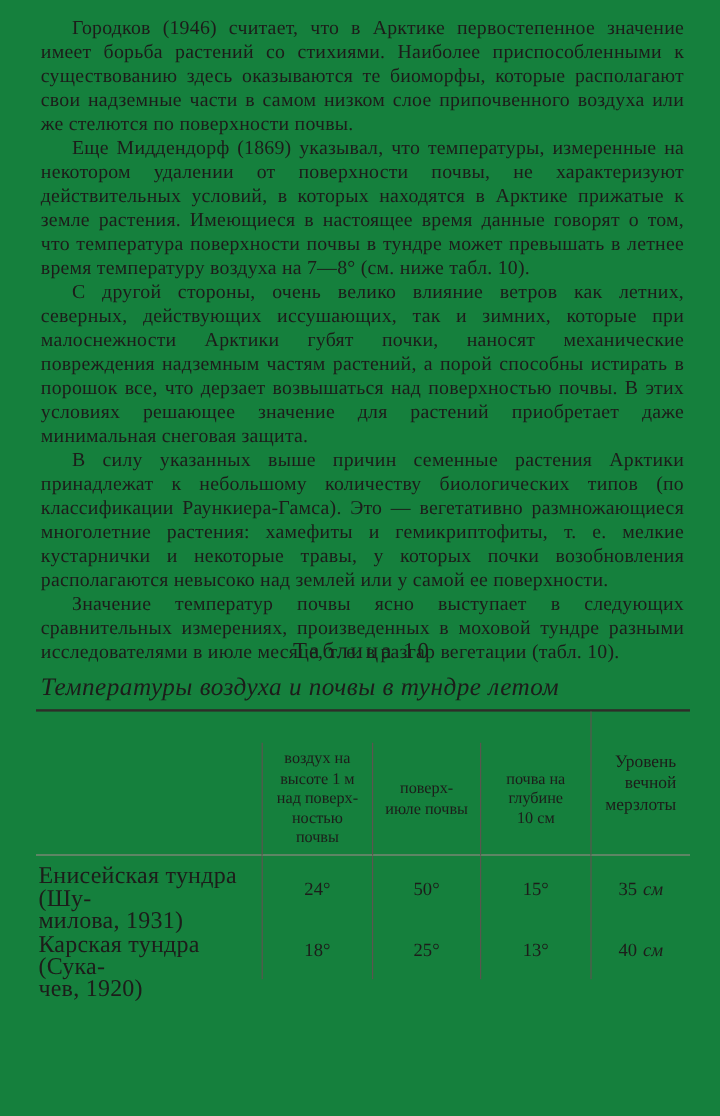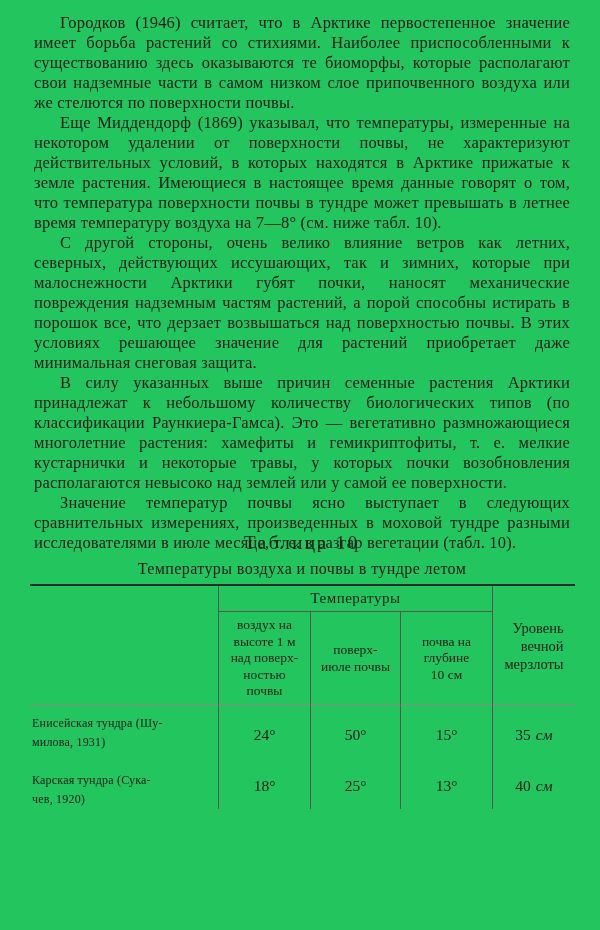--- a/index.html
+++ b/index.html
@@ -1,20 +1,20 @@
 <!DOCTYPE html>
 <html><head>
 <meta charset="utf-8">
 <style>
   html,body { margin:0; padding:0; background:#d8d6d2; }
   .page {
     position:relative;
     width:600px; height:930px;
     margin:0 auto;
-    background:#22c55e;
+    background:#15803d;
     font-family:"Liberation Serif","DejaVu Serif",serif;
     color:#1d1c1a;
     box-sizing:border-box;
     padding:13px 30px 0 34px;
     overflow:hidden;
   }
   .par {
     margin:0;
     text-align:justify;
     font-size:16.5px;
@@ -23,22 +23,23 @@
     text-indent:26px;
   }
   .table-label {
     text-align:center;
     margin-top:-20px;
     font-size:19px;
     letter-spacing:2.5px;
     line-height:20px;
   }
   .caption {
-    text-align:center;
-    font-size:16px;
+    text-align:left;
+    font-style:italic;
+    font-size:21px;
     letter-spacing:0.4px;
     margin:7px 0 6px 0;
   }
   
   .ttable {
     display:grid;
     grid-template-columns:188px 92px 90px 92px 83px;
     grid-template-rows:26px 94px 57px 46px;
     width:545px;
     margin-left:-4px;
@@ -66,21 +67,21 @@
   .level-hdr {
     grid-column:5; grid-row:1/3;
     display:flex; align-items:center; justify-content:center;
     text-align:right;
     white-space:pre-line;
     font-size:14.5px; line-height:18px;
   }
   .rlabel {
     grid-column:1;
     white-space:pre-line;
-    font-size:12px; line-height:18.5px;
+    font-size:20px; line-height:18.5px;
     padding:8px 2px 0 2px;
     letter-spacing:0.2px;
   }
   .val {
     display:flex; align-items:center; justify-content:center;
     font-size:15.5px;
   }
   .unit { font-style:italic; margin-left:5px; }
   .r1 { grid-row:3; }
   .r2 { grid-row:4; }
@@ -96,21 +97,20 @@
   <p class="par">С другой стороны, очень велико влияние ветров как летних, северных, действующих иссушающих, так и зимних, которые при малоснежности Арктики губят почки, наносят механические повреждения надземным частям растений, а порой способны истирать в порошок все, что дерзает возвышаться над поверхностью почвы. В этих условиях решающее значение для растений приобретает даже минимальная снеговая защита.</p>
   <p class="par">В силу указанных выше причин семенные растения Арктики принадлежат к небольшому количеству биологических типов (по классификации Раункиера-Гамса). Это — вегетативно размножающиеся многолетние растения: хамефиты и гемикриптофиты, т. е. мелкие кустарнички и некоторые травы, у которых почки возобновления располагаются невысоко над землей или у самой ее поверхности.</p>
   <p class="par">Значение температур почвы ясно выступает в следующих сравнительных измерениях, произведенных в моховой тундре разными исследователями в июле месяце, т. е. в разгар вегетации (табл. 10).</p>
 
   <div class="table-label">Таблица 10</div>
   <div class="caption">Температуры воздуха и почвы в тундре летом</div>
 
   <div class="ttable">
     <div class="cell corner hsep"></div>
 
-    <div class="cell group-hdr">Температуры</div>
 
     <div class="cell colhdr bl hsep" style="grid-column:2;">воздух на
 высоте 1 м
 над поверх-
 ностью
 почвы</div>
     <div class="cell colhdr bl hsep" style="grid-column:3;">поверх-
 июле почвы</div>
     <div class="cell colhdr bl hsep" style="grid-column:4;">почва на
 глубине

